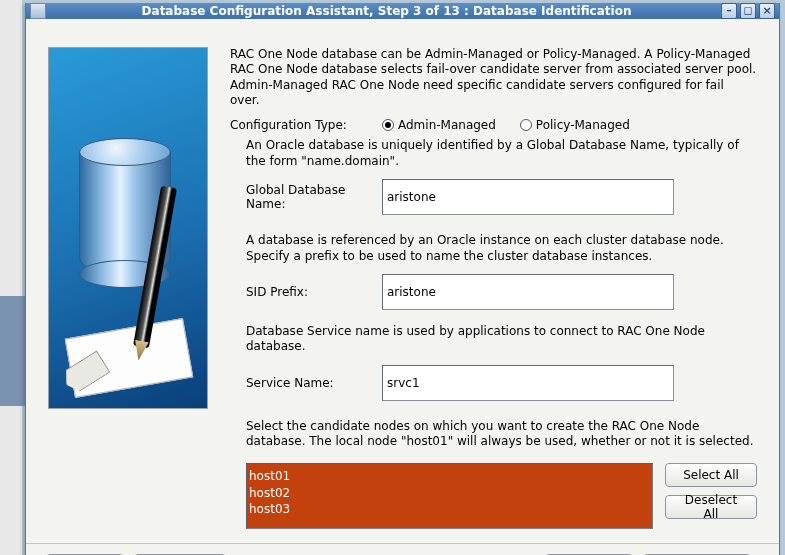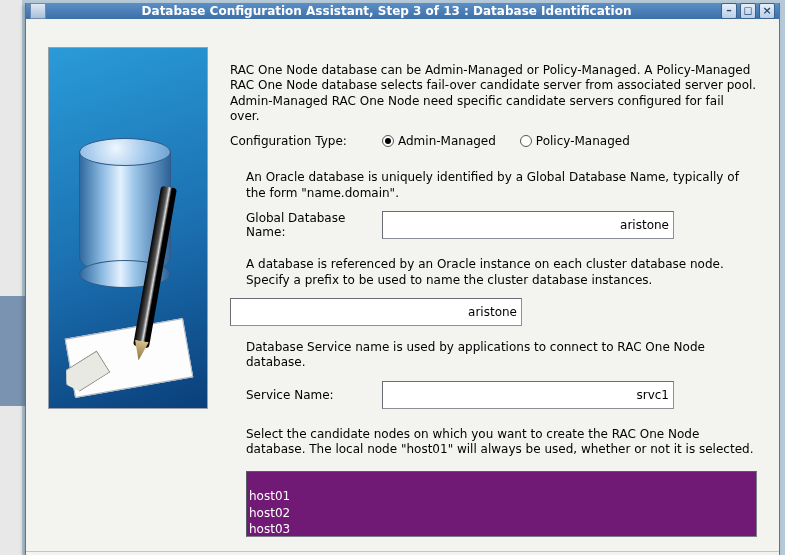--- a/index.html
+++ b/index.html
@@ -103,47 +103,46 @@
   .tag {
     position:absolute; left:14px; top:312px; width:44px; height:26px;
     background:#e9e9e3; border:1px solid #8a8a82;
     transform:rotate(-32deg);
     clip-path: polygon(0 50%, 18% 0, 100% 0, 100% 100%, 18% 100%);
   }
   .form {
     flex:1; display:flex; flex-direction:column;
     font-size:12px; color:#000;
   }
-  .para { margin-bottom:10px; line-height:1.28;margin-top:16px; }
+  .para { margin-bottom:10px; line-height:1.28; }
   .indent { margin-left:16px; }
   .row { display:flex; align-items:center; margin-bottom:6px; }
   .label { width:152px; flex:none; }
   .label-sm { width:136px; flex:none; margin-left:16px; }
   .radios { display:flex; gap:24px; align-items:center;text-align:right; }
   .radio { display:flex; align-items:center; gap:4px; }
   .rdot {
     width:12px; height:12px; border-radius:50%; border:1px solid #555; background:#fff;
     position:relative; display:inline-block; flex:none;
   }
   .rdot.sel::after{
     content:""; position:absolute; left:2px; top:2px; width:6px; height:6px; border-radius:50%;
     background:#000;
   }
   input[type=text]{
-    font: inherit; height:28px; padding:1px 4px;
+    font: inherit; height:36px; padding:1px 4px;
     border:1px solid #8a8f98; background:#fff;
     border-top-color:#686d75; border-left-color:#686d75;
     outline:none;
-    text-align:right;
   }
   .listbox {
-    background:#701a75; color:#fff;
+    background:#c2410c; color:#fff;
     border:1px solid #7a7f88;
     border-top-color:#585d65; border-left-color:#585d65;
-    height:66px; padding:16px 2px;
+    height:66px; padding:4px 2px;
     line-height:1.35;
   }
   .listwrap { display:flex; gap:12px; align-items:flex-start; margin-left:16px; margin-top:4px;}
   .listwrap .listbox { flex:1; }
   .side-btns { display:flex; flex-direction:column; gap:8px; width:92px; }
   .btn {
     height:24px; padding:0 14px;
     background:linear-gradient(#fefefe,#e6e6e3);
     border:1px solid #8f949c; border-radius:4px;
     font:inherit; display:inline-flex; align-items:center; justify-content:center;
@@ -205,36 +204,45 @@
       </div>
 
       <div class="para indent">An Oracle database is uniquely identified by a Global Database Name, typically of the form "name.domain".</div>
       <div class="row">
         <div class="label-sm">Global Database Name:</div>
         <input type="text" style="width: 292px;" value="aristone">
       </div>
 
       <div class="para indent" style="margin-top:12px">A database is referenced by an Oracle instance on each cluster database node. Specify a prefix to be used to name the cluster database instances.</div>
       <div class="row">
+        <div class="label-sm">SID Prefix:</div>
         <input type="text" style="width: 292px;" value="aristone">
       </div>
 
       <div class="para indent" style="margin-top:8px">Database Service name is used by applications to connect to RAC One Node database.</div>
       <div class="row">
         <div class="label-sm">Service Name:</div>
         <input type="text" style="width: 292px;" value="srvc1">
       </div>
 
       <div class="para indent" style="margin-top:12px">Select the candidate nodes on which you want to create the RAC One Node database. The local node "host01" will always be used, whether or not it is selected.</div>
 
       <div class="listwrap">
         <div class="listbox">
           <div>host01</div>
           <div>host02</div>
           <div>host03</div>
+        </div>
+        <div class="side-btns">
+          <button class="btn">
+              <span>Select All</span>
+            </button>
+          <button class="btn">
+              <span>Deselect All</span>
+            </button>
         </div>
       </div>
     </div>
   </div>
 
   <div class="footer">
     <div class="lft">
       <button class="btn" style="width:78px">
           <span>Cancel</span>
         </button>

